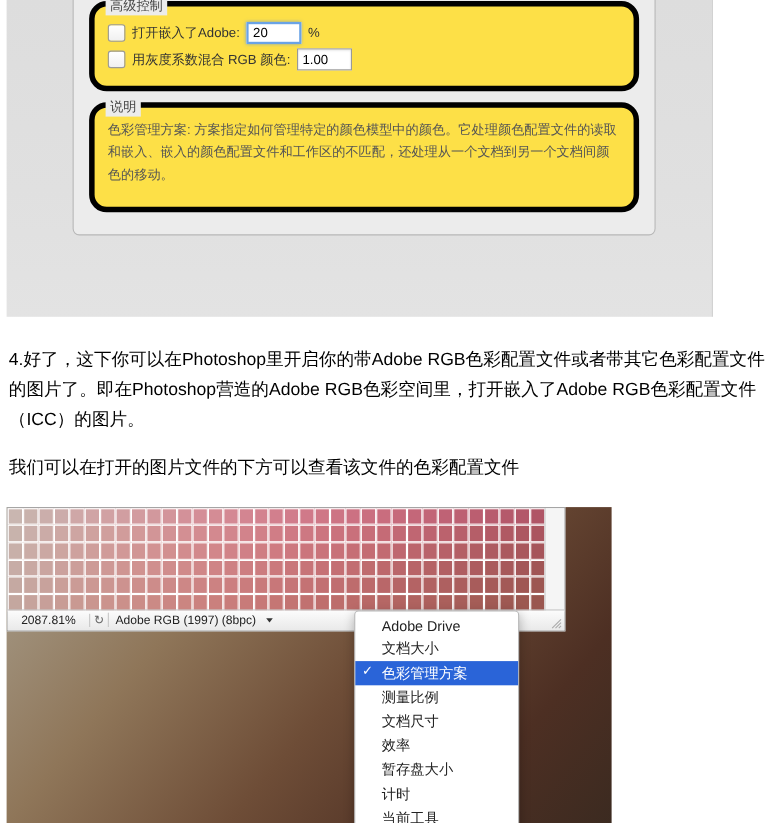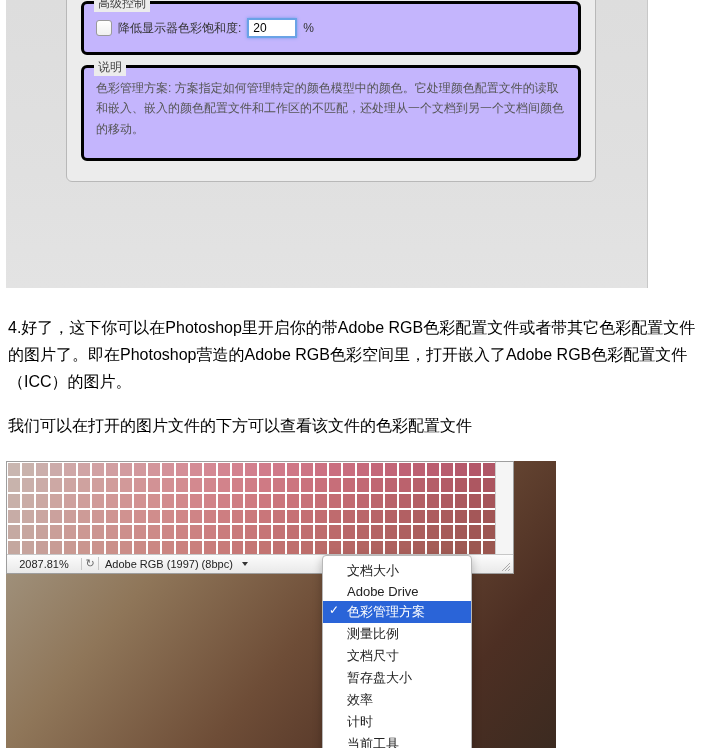--- a/index.html
+++ b/index.html
@@ -25,26 +25,26 @@
     left: 60px;
     top: -14px;
     width: 530px;
     box-sizing: border-box;
     background: #ececec;
     border: 1px solid #b8b8b8;
     border-radius: 6px;
     padding: 14px 14px 10px 14px;
   }
   .fs {
-    border: 3px solid #000000;
-    border-radius: 6px;
+    border: 5px solid #000000;
+    border-radius: 16px;
     padding: 10px 12px 10px 12px;
     margin-bottom: 10px;
     position: relative;
-    background: #c4b5fd;
+    background: #fde047;
   }
   .legend {
     position: absolute;
     top: -9px;
     left: 10px;
     background: #ececec;
     padding: 0 4px;
     font-size: 12px;
     color: #444;
   }
@@ -210,23 +210,28 @@
 </style>
 </head>
 <body>
 
 <div class="first-screenshot">
   <div class="panel">
     <div class="fs">
       <div class="legend">高级控制</div>
       <div class="row">
         <span class="chk"></span>
-        <span>降低显示器色彩饱和度:</span>
+        <span>打开嵌入了Adobe:</span>
         <input class="inp sel" value="20" style="">
         <span>%</span>
+      </div>
+      <div class="row">
+        <span class="chk"></span>
+        <span>用灰度系数混合 RGB 颜色:</span>
+        <input class="inp w" value="1.00" style="">
       </div>
     </div>
     <div class="fs" style="min-height:70px">
       <div class="legend">说明</div>
       <div class="desc-text">色彩管理方案: 方案指定如何管理特定的颜色模型中的颜色。它处理颜色配置文件的读取和嵌入、嵌入的颜色配置文件和工作区的不匹配，还处理从一个文档到另一个文档间颜色的移动。</div>
     </div>
   </div>
 </div>
 
 <div class="article">
@@ -476,23 +481,23 @@
         <svg width="12" height="12" viewBox="0 0 12 12">
           <line x1="3" y1="11" x2="11" y2="3" stroke="#aaa"></line>
           <line x1="6" y1="11" x2="11" y2="6" stroke="#aaa"></line>
           <line x1="9" y1="11" x2="11" y2="9" stroke="#aaa"></line>
         </svg>
       </div>
     </div>
   </div>
 
   <div class="menu" id="ctx-menu">
+      <div class="menu-item"><span>Adobe Drive</span></div>
       <div class="menu-item"><span>文档大小</span></div>
-      <div class="menu-item"><span>Adobe Drive</span></div>
       <div class="menu-item sel"><span class="check">✓</span><span>色彩管理方案</span></div>
       <div class="menu-item"><span>测量比例</span></div>
       <div class="menu-item"><span>文档尺寸</span></div>
+      <div class="menu-item"><span>效率</span></div>
       <div class="menu-item"><span>暂存盘大小</span></div>
-      <div class="menu-item"><span>效率</span></div>
       <div class="menu-item"><span>计时</span></div>
       <div class="menu-item"><span>当前工具</span></div>
     </div>
 </div>
 
 </body></html>

